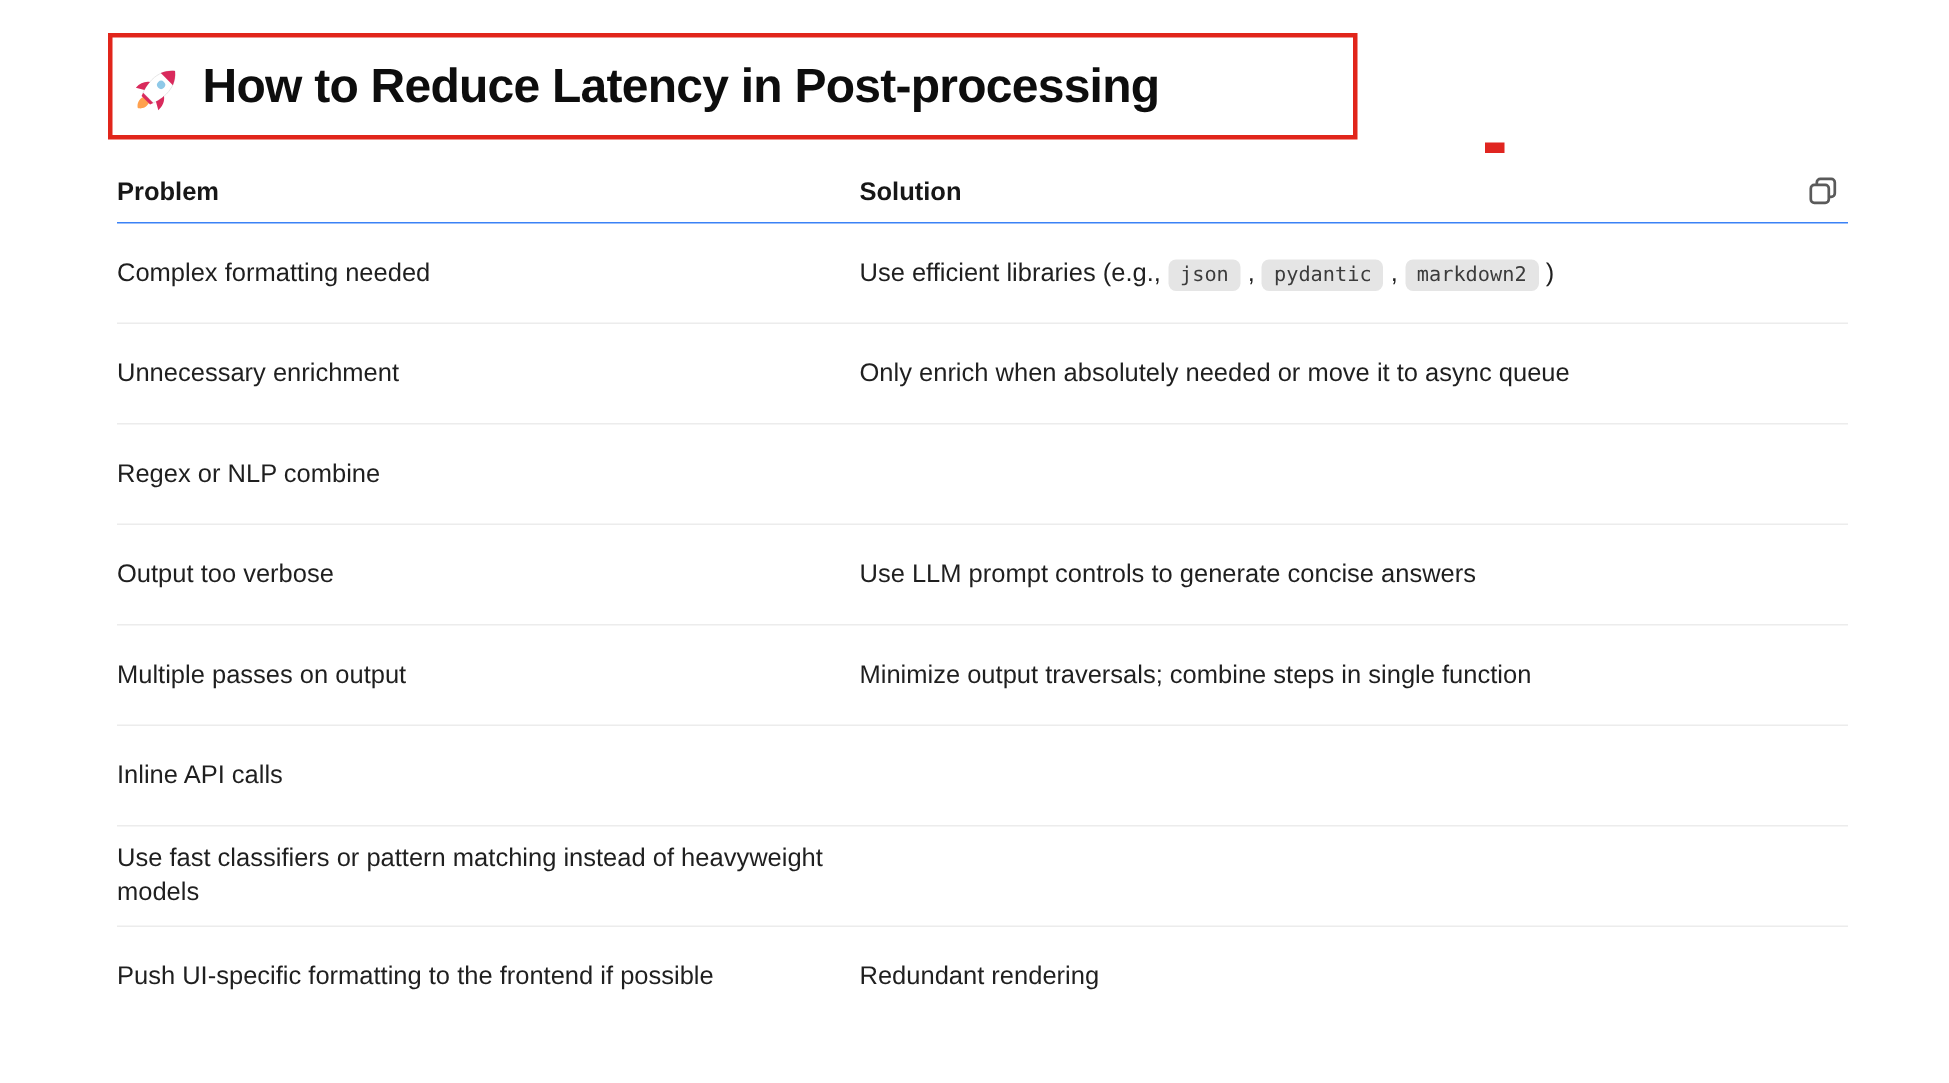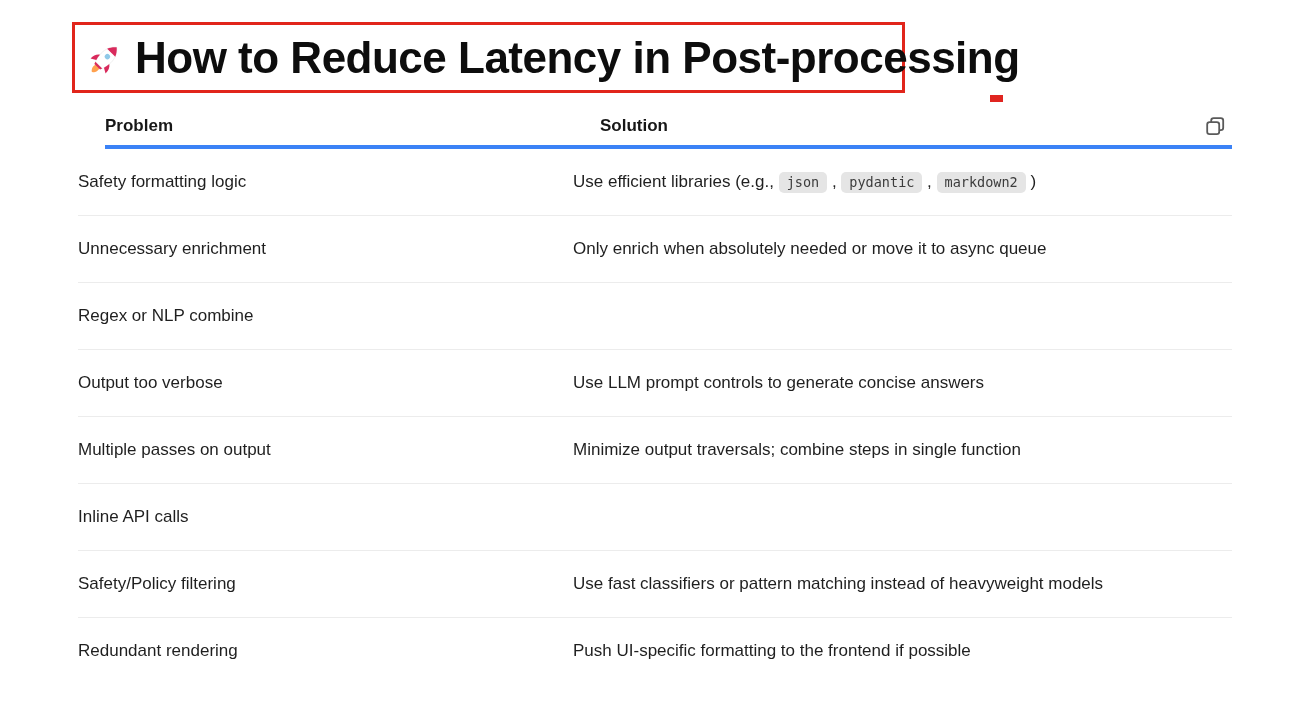--- a/index.html
+++ b/index.html
@@ -19,21 +19,21 @@
     left: 72px; top: 22px;
     width: 833px; height: 71px;
     border: 3px solid #e1251b;
     background: #ffffff;
     display: flex;
     align-items: center;
     padding-left: 12px;
   }
   .rocket { width: 36px; height: 36px; flex: 0 0 auto; margin-top: 2px; }
   .title-text {
-    font-size: 44px;
+    font-size: 32px;
     font-weight: 800;
     letter-spacing: -0.5px;
     color: #0d0d0d;
     margin-left: 12px;
     white-space: nowrap;
   }
 
   
   .red-dash {
     position: absolute;
@@ -45,25 +45,24 @@
   
   .table {
     position: absolute;
     left: 78px; top: 107px;
     width: 1154px;
   }
   .thead {
     display: flex;
     align-items: center;
     height: 42px;
-    border-bottom: 4px solid #3b82f6;
+    border-bottom: 1px solid #3b82f6;
     font-size: 17px;
     font-weight: 700;
     color: #171717;
-    margin-left: 27px;
   }
   .col-problem { width: 495px; flex: 0 0 auto; }
   .col-solution { flex: 1 1 auto; }
   .copy-btn {
     flex: 0 0 auto;
     width: 30px; height: 30px;
     display: flex; align-items: center; justify-content: center;
     background: transparent;
     border: none;
     cursor: pointer;
@@ -129,21 +128,21 @@
       <div class="col-solution">Solution</div>
       <button class="copy-btn" title="">
         <svg width="25" height="25" viewBox="0 0 25 25" fill="none">
           <rect x="8.2" y="4.2" width="12" height="12" rx="2.4" stroke="#5a5a5a" stroke-width="1.8" fill="#ffffff"></rect>
           <rect x="4.2" y="8.2" width="12" height="12" rx="2.4" stroke="#5a5a5a" stroke-width="1.8" fill="#ffffff"></rect>
         </svg>
       </button>
     </div>
     <div class="tbody">
         <div class="row">
-          <div class="cell problem">Safety formatting logic</div>
+          <div class="cell problem">Complex formatting needed</div>
           <div class="cell solution">Use efficient libraries (e.g., <code class="badge">json</code> , <code class="badge">pydantic</code> , <code class="badge">markdown2</code> )</div>
         </div>
         <div class="row">
           <div class="cell problem">Unnecessary enrichment</div>
           <div class="cell solution">Only enrich when absolutely needed or move it to async queue</div>
         </div>
         <div class="row">
           <div class="cell problem">Regex or NLP combine</div>
         </div>
         <div class="row">
@@ -151,23 +150,22 @@
           <div class="cell solution">Use LLM prompt controls to generate concise answers</div>
         </div>
         <div class="row">
           <div class="cell problem">Multiple passes on output</div>
           <div class="cell solution">Minimize output traversals; combine steps in single function</div>
         </div>
         <div class="row">
           <div class="cell problem">Inline API calls</div>
         </div>
         <div class="row">
-          <div class="cell problem">Safety/Policy filtering</div>
           <div class="cell solution">Use fast classifiers or pattern matching instead of heavyweight models</div>
         </div>
         <div class="row">
+          <div class="cell solution">Push UI-specific formatting to the frontend if possible</div>
           <div class="cell problem">Redundant rendering</div>
-          <div class="cell solution">Push UI-specific formatting to the frontend if possible</div>
         </div>
       </div>
   </div>
 
 </div>
 
 </body></html>

